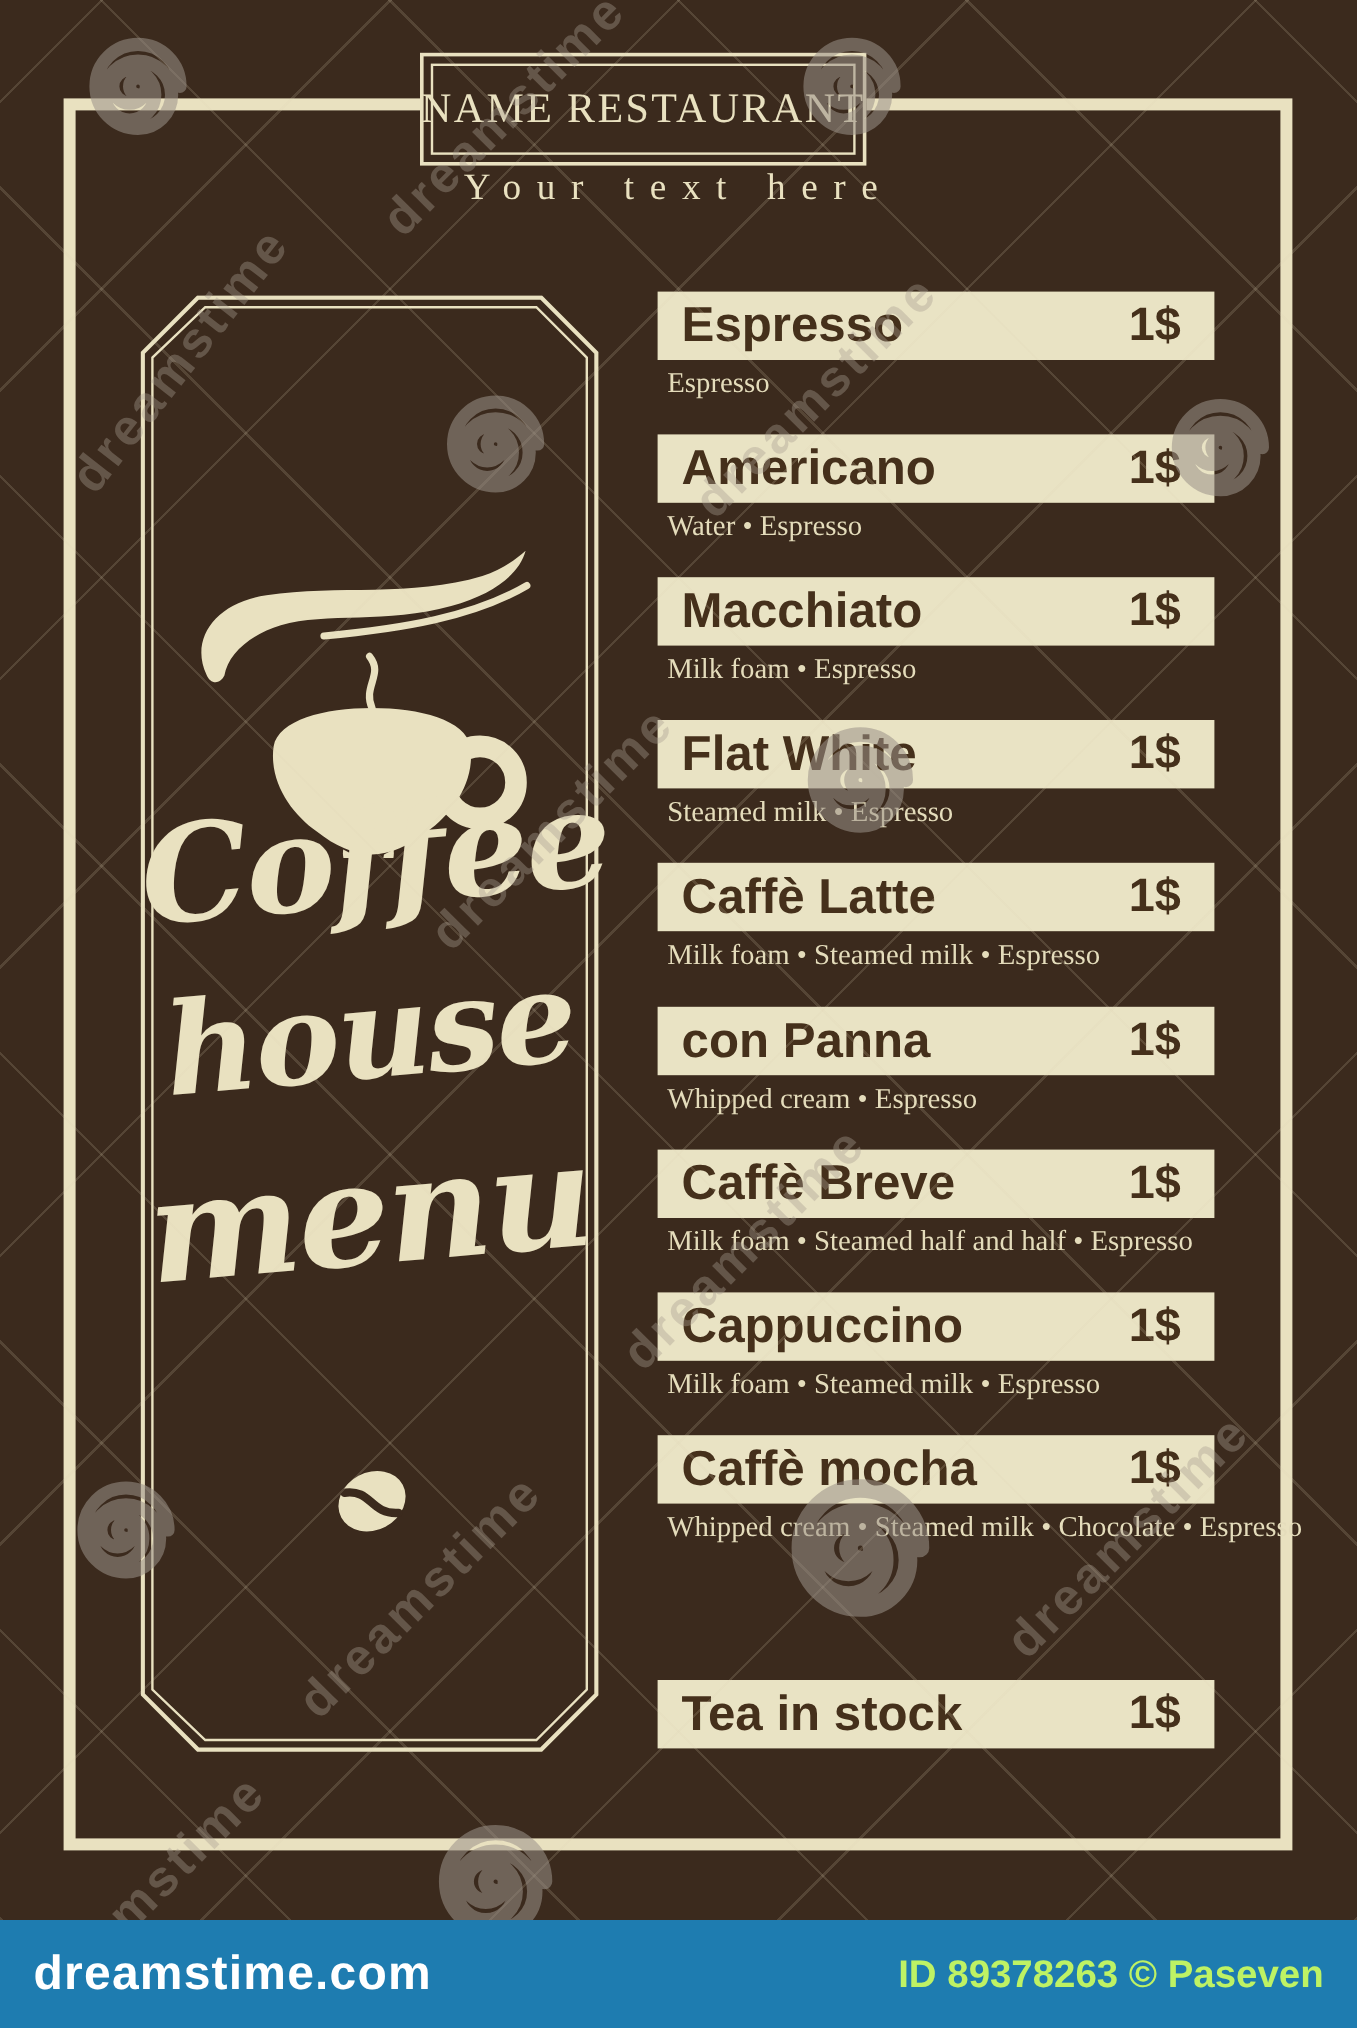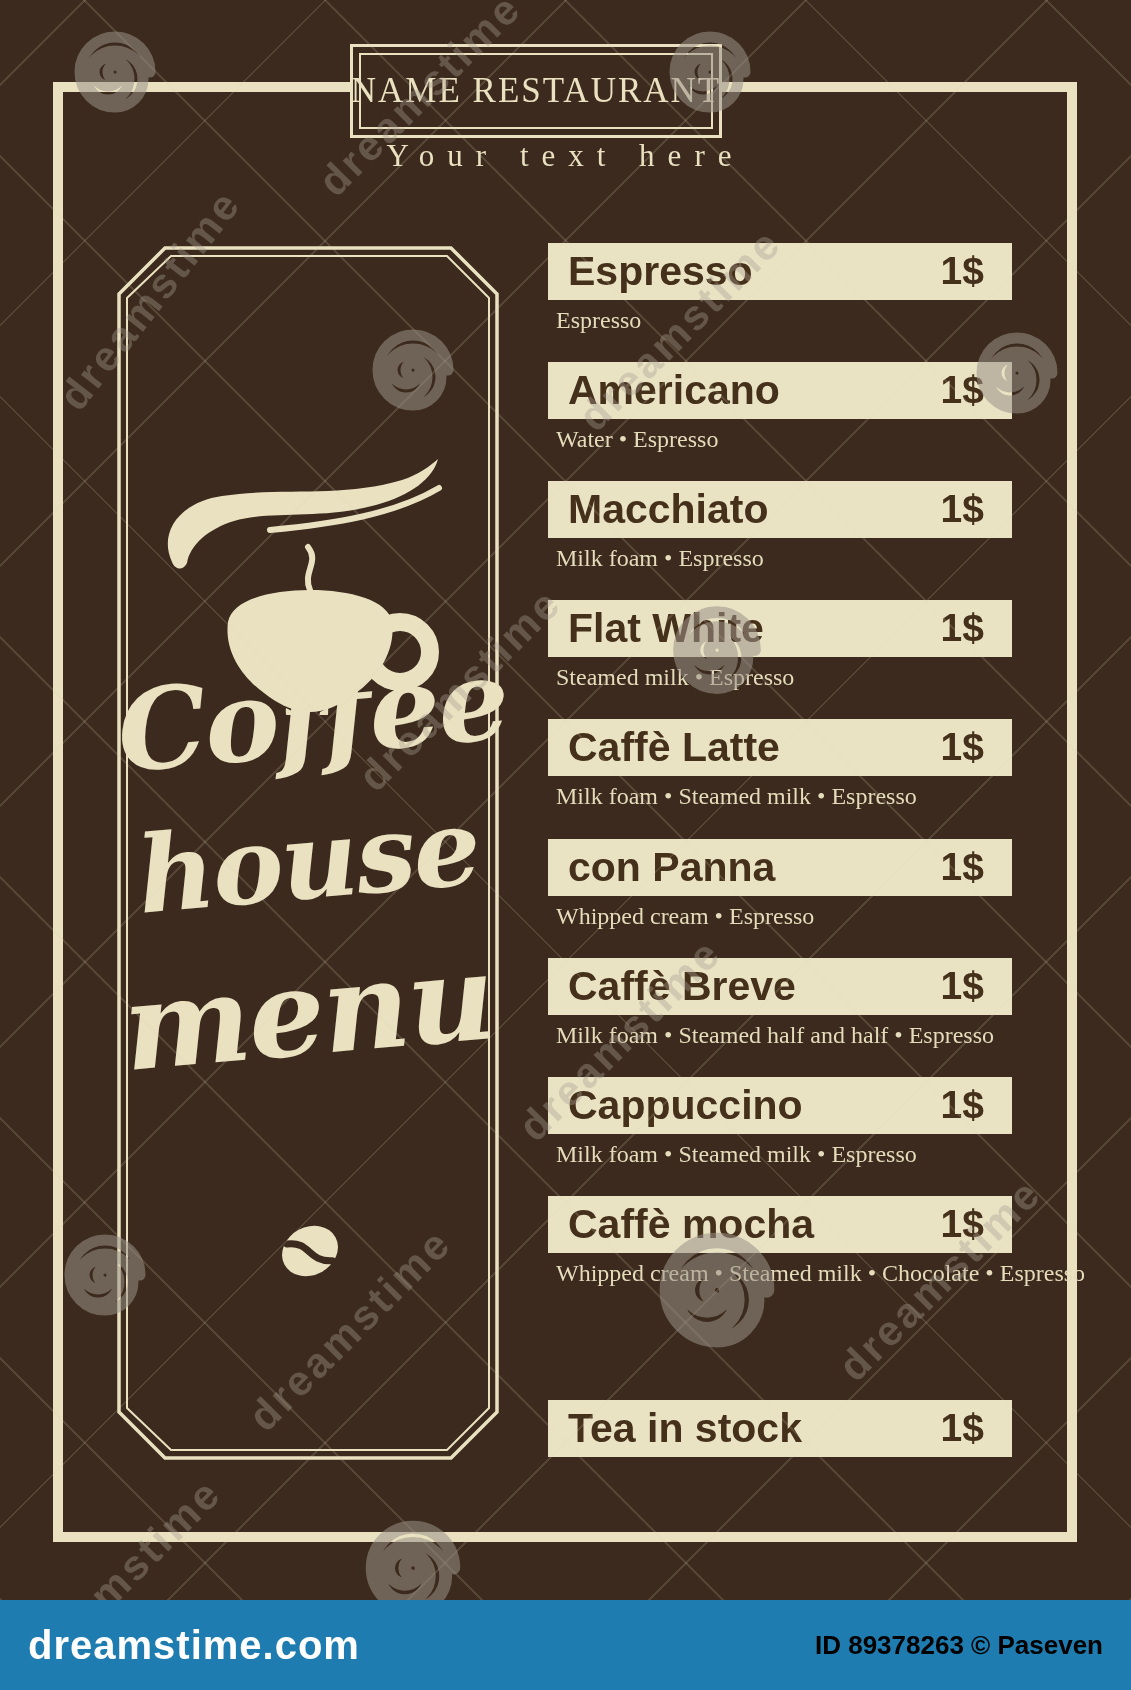--- a/index.html
+++ b/index.html
@@ -84,21 +84,21 @@
     position:absolute;left:0;top:1600px;width:1131px;height:90px;
     background:#1E7CB0;z-index:60;
   }
   .site-logo{
     position:absolute;left:28px;top:50%;transform:translateY(-50%);
     color:#FFFFFF;font-weight:700;font-size:40px;letter-spacing:1px;
     font-family:"Liberation Sans",sans-serif;
   }
   .credit{
     position:absolute;right:28px;top:50%;transform:translateY(-50%);
-    color:#000000;font-weight:700;font-size:26px;
+    color:#bef264;font-weight:700;font-size:32px;
     font-family:"Liberation Sans",sans-serif;
   }
 </style>
 </head>
 <body>
 
 <div class="canvas">
 
   <div class="page-border"></div>
 

